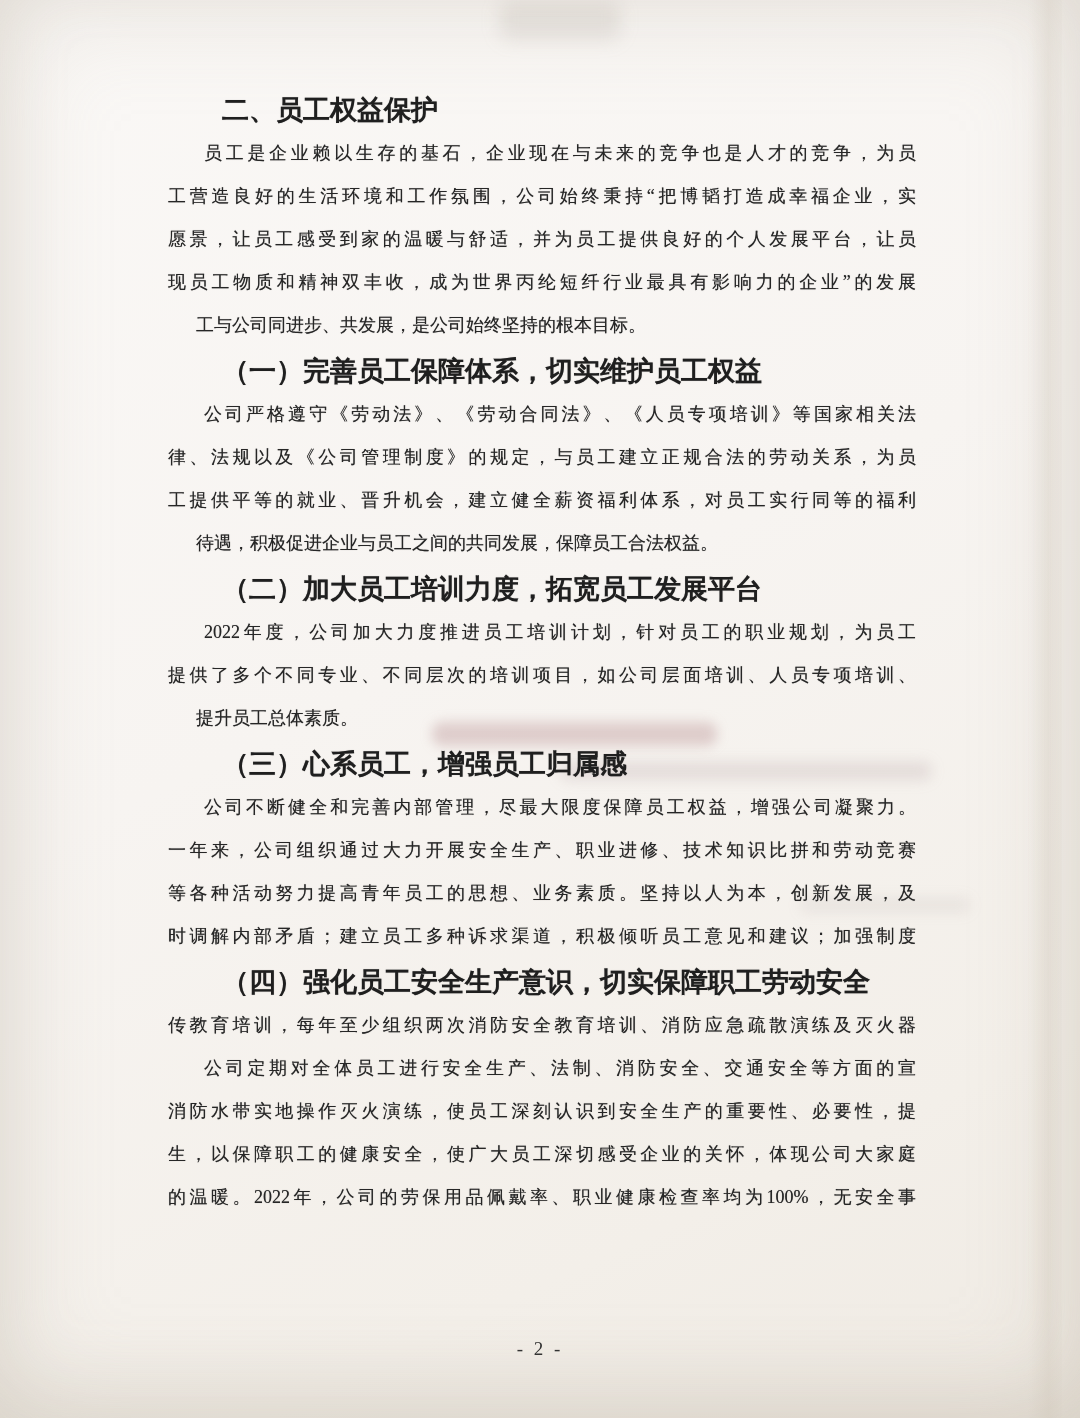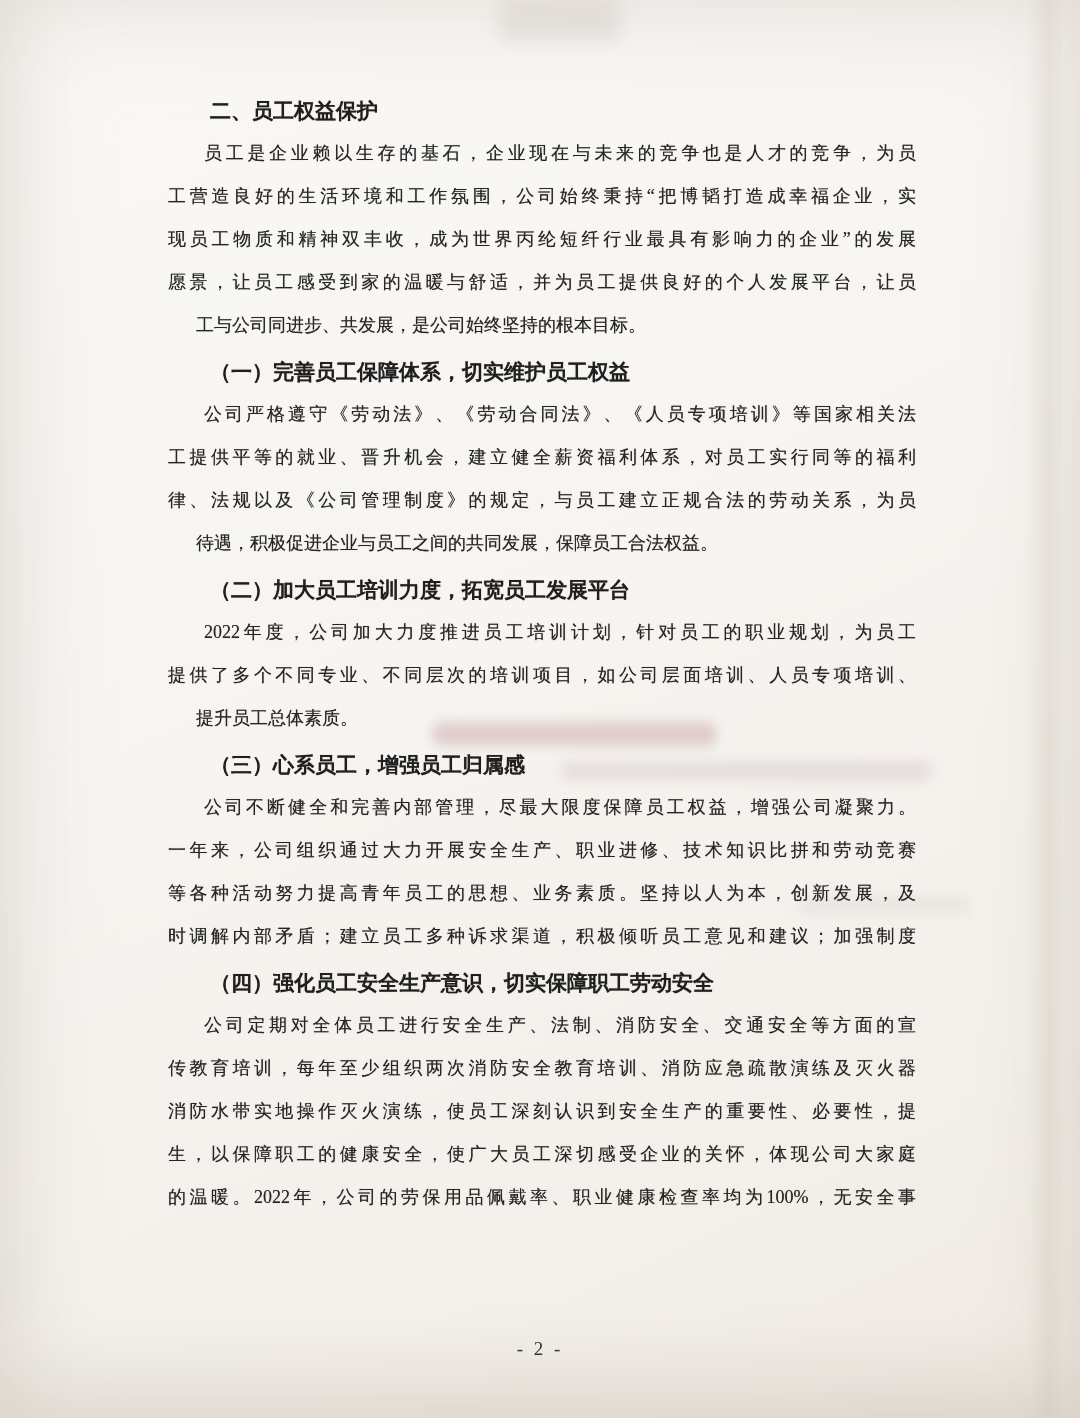--- a/index.html
+++ b/index.html
@@ -34,21 +34,21 @@
     white-space:normal;
     text-align:justify;
     text-align-last:justify;
     text-justify:inter-character;
   }
   .t.first{ text-indent:2em; }
   .t.para-end{ text-align-last:left;margin-left:28px; }
   .h{
     font-family:"Liberation Sans", sans-serif;
     font-weight:bold;
-    font-size:21px;
+    font-size:27px;
     text-indent:2em;
     text-align:left;
     margin-top:3px;
     color:#1f1f1f;
   }
   .pagenum{
     position:absolute;
     top:1338px;
     left:0;
     width:100%;
@@ -86,44 +86,44 @@
   <div class="smudge s2"></div>
   <div class="smudge s3"></div>
   <div class="edge-streak"></div>
 
   <div class="content">
 
     <div class="line h">二、员工权益保护</div>
 
     <div class="line t first">员工是企业赖以生存的基石，企业现在与未来的竞争也是人才的竞争，为员</div>
     <div class="line t">工营造良好的生活环境和工作氛围，公司始终秉持“把博韬打造成幸福企业，实</div>
+    <div class="line t">愿景，让员工感受到家的温暖与舒适，并为员工提供良好的个人发展平台，让员</div>
     <div class="line t">现员工物质和精神双丰收，成为世界丙纶短纤行业最具有影响力的企业”的发展</div>
-    <div class="line t">愿景，让员工感受到家的温暖与舒适，并为员工提供良好的个人发展平台，让员</div>
     <div class="line t para-end">工与公司同进步、共发展，是公司始终坚持的根本目标。</div>
 
     <div class="line h">（一）完善员工保障体系，切实维护员工权益</div>
     <div class="line t first">公司严格遵守《劳动法》、《劳动合同法》、《人员专项培训》等国家相关法</div>
+    <div class="line t">律、法规以及《公司管理制度》的规定，与员工建立正规合法的劳动关系，为员</div>
     <div class="line t">工提供平等的就业、晋升机会，建立健全薪资福利体系，对员工实行同等的福利</div>
-    <div class="line t">律、法规以及《公司管理制度》的规定，与员工建立正规合法的劳动关系，为员</div>
     <div class="line t para-end">待遇，积极促进企业与员工之间的共同发展，保障员工合法权益。</div>
 
     <div class="line h">（二）加大员工培训力度，拓宽员工发展平台</div>
     <div class="line t first">2022年度，公司加大力度推进员工培训计划，针对员工的职业规划，为员工</div>
     <div class="line t">提供了多个不同专业、不同层次的培训项目，如公司层面培训、人员专项培训、</div>
     <div class="line t para-end">提升员工总体素质。</div>
 
     <div class="line h">（三）心系员工，增强员工归属感</div>
     <div class="line t first">公司不断健全和完善内部管理，尽最大限度保障员工权益，增强公司凝聚力。</div>
     <div class="line t">一年来，公司组织通过大力开展安全生产、职业进修、技术知识比拼和劳动竞赛</div>
     <div class="line t">等各种活动努力提高青年员工的思想、业务素质。坚持以人为本，创新发展，及</div>
     <div class="line t">时调解内部矛盾；建立员工多种诉求渠道，积极倾听员工意见和建议；加强制度</div>
 
     <div class="line h">（四）强化员工安全生产意识，切实保障职工劳动安全</div>
+    <div class="line t">传教育培训，每年至少组织两次消防安全教育培训、消防应急疏散演练及灭火器</div>
     <div class="line t first">公司定期对全体员工进行安全生产、法制、消防安全、交通安全等方面的宣</div>
-    <div class="line t">传教育培训，每年至少组织两次消防安全教育培训、消防应急疏散演练及灭火器</div>
     <div class="line t">消防水带实地操作灭火演练，使员工深刻认识到安全生产的重要性、必要性，提</div>
     <div class="line t">生，以保障职工的健康安全，使广大员工深切感受企业的关怀，体现公司大家庭</div>
     <div class="line t">的温暖。2022年，公司的劳保用品佩戴率、职业健康检查率均为100%，无安全事</div>
 
   </div>
 
   <div class="pagenum">- 2 -</div>
 
 </div>
 

